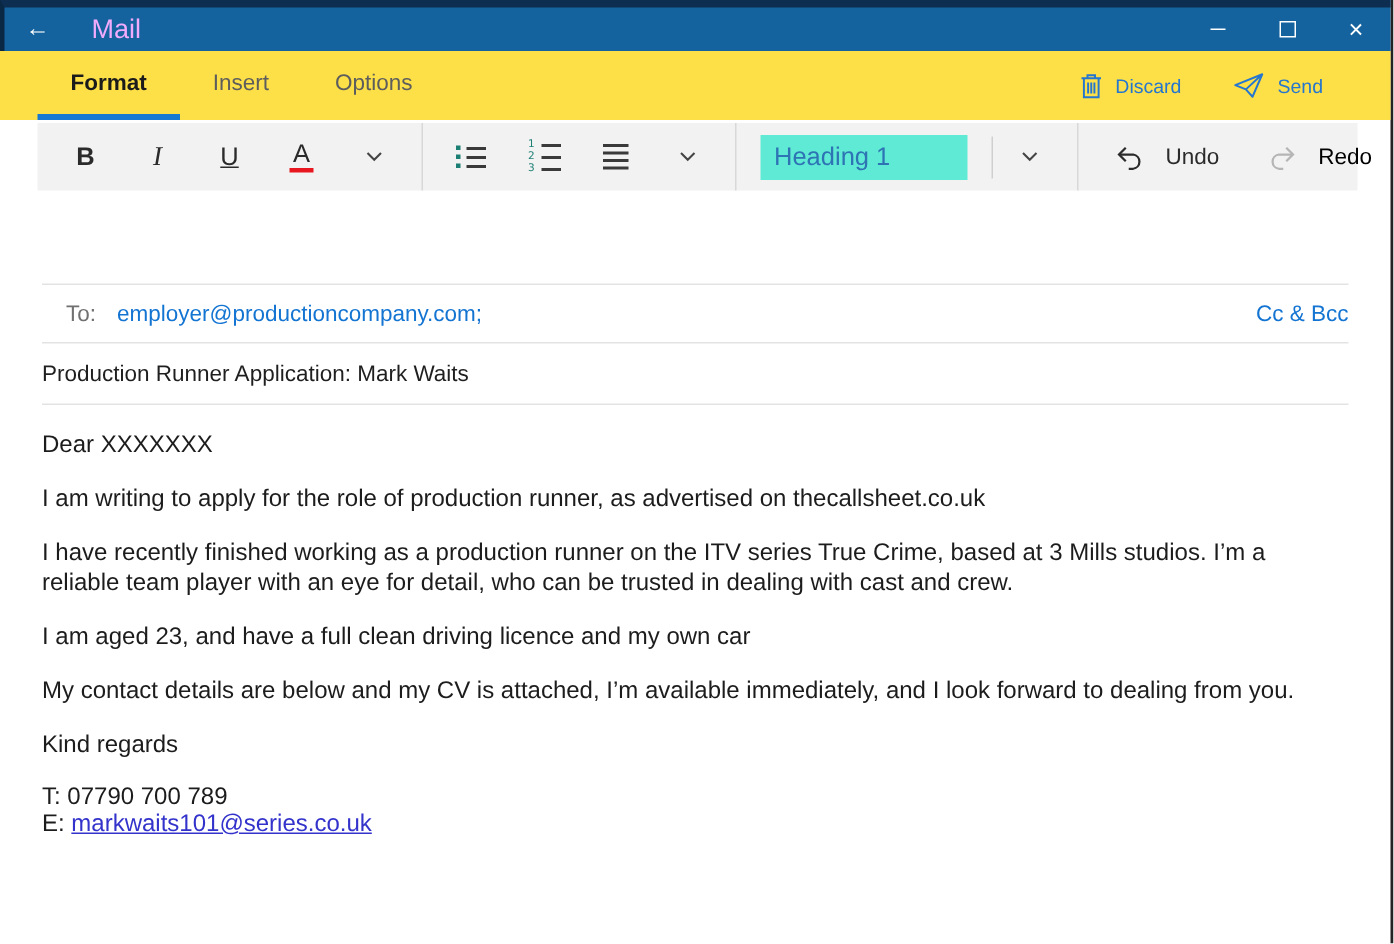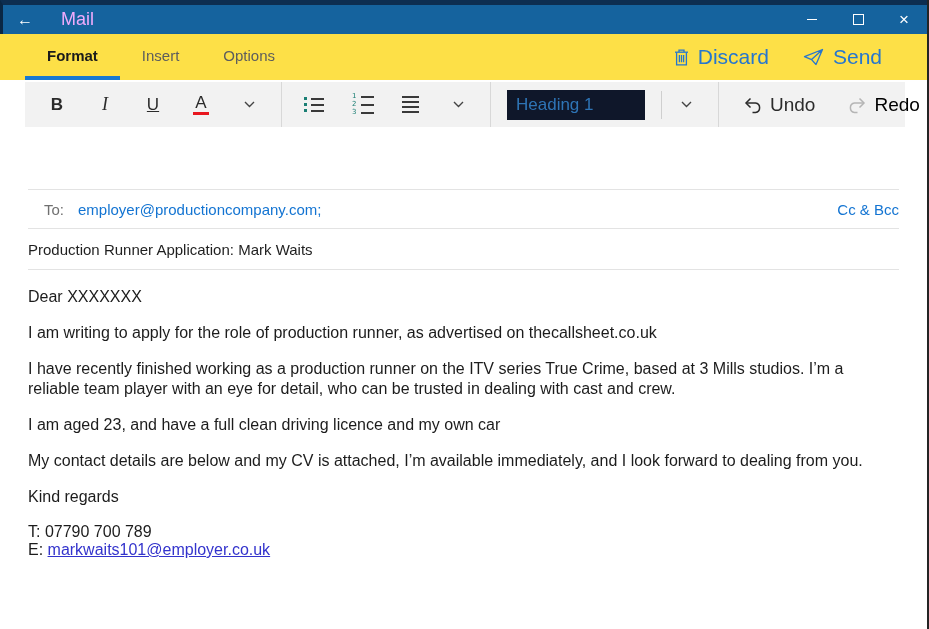--- a/index.html
+++ b/index.html
@@ -21,21 +21,21 @@
   .max-glyph { display:block; width:9px; height:9px; border:1px solid #fff; }
   .close-glyph { font-size:17px; line-height:1; }
 
   
   .tabbar { height:46px; display:flex; align-items:stretch; padding:0 45px 0 25px; background:#fde047; }
   .tabs { display:flex; }
   .tab { padding:0 22px; display:flex; align-items:center; font-size:15px; color:#5d5d5d;
          border-bottom:4px solid transparent; box-sizing:border-box; cursor:pointer; }
   .tab.active { font-weight:bold; color:#1b1b1b; border-bottom-color:#1779d2; }
   .tab-actions { margin-left:auto; display:flex; gap:34px; align-items:center; }
-  .action-btn { display:flex; align-items:center; gap:9px; color:#2576cf; font-size:21px;
+  .action-btn { display:flex; align-items:center; gap:9px; color:#2576cf; font-size:13px;
                 background:none; border:none; cursor:pointer; padding:0; }
   .action-btn svg { display:block; }
 
   
   .ribbon { margin:2px 22px 0 25px; height:45px; background:#f2f2f2; display:flex; align-items:stretch; }
   .rgroup { display:flex; align-items:center; padding:0 8px; border-right:1px solid #d8d8d8; }
   .rgroup:last-child { border-right:none; }
   .icon-btn { width:48px; height:45px; display:flex; align-items:center; justify-content:center;
               background:none; border:none; font-size:17px; color:#2b2b2b; cursor:pointer; padding:0; }
   .glyph-b { font-weight:bold; }
@@ -45,26 +45,26 @@
   .chev { display:block; }
   
   .mini-rows { display:flex; flex-direction:column; gap:3px; }
   .mini-row { display:flex; align-items:center; gap:4px; }
   .mini-bullet { width:3px; height:3px; background:#1b7f74; }
   .mini-num { width:6px; font-size:7px; line-height:5px; color:#1b7f74; text-align:right;
               font-family:"DejaVu Sans",sans-serif; }
   .mini-line { width:13px; height:2px; background:#3a3a3a; }
   .align-rows { display:flex; flex-direction:column; gap:3px; }
   .align-line { width:17px; height:2px; background:#3a3a3a; }
-  .style-box { width:138px; height:30px; background:#0f172a; color:#2e74b5; font-size:17px;
+  .style-box { width:138px; height:30px; background:#5eead4; color:#2e74b5; font-size:17px;
                display:flex; align-items:center; padding-left:9px; box-sizing:border-box;
                margin-left:8px; cursor:pointer; }
   .style-sep { width:1px; height:28px; background:#cfcfcf; margin:0 0 0 16px; }
-  .hist-btn { display:flex; align-items:center; gap:7px; background:none; border:none;
-              font-size:19px; color:#2b2b2b; cursor:pointer; padding:0 16px; height:100%;justify-content:flex-end; }
+  .hist-btn { display:flex; align-items:center; gap:14px; background:none; border:none;
+              font-size:15px; color:#2b2b2b; cursor:pointer; padding:0 16px; height:100%;justify-content:flex-end; }
   .hist-btn.disabled { color:#000000; }
 
   
   .sep-line { height:1px; background:#e3e3e3; margin:0 28px; }
   .gap-top { height:62px; }
   .to-row { height:38px; display:flex; align-items:center; padding:0 28px; font-size:15px;margin-left:16px; }
   .to-label { color:#707070; margin-right:14px; }
   .to-value { color:#1374d2; }
   .ccbcc { margin-left:auto; color:#1374d2; cursor:pointer; }
   .subject-row { display:flex; align-items:center; font-size:15px; color:#1f1f1f;
@@ -243,18 +243,18 @@
   <div class="body-area">
     <p>Dear XXXXXXX</p>
     <p>I am writing to apply for the role of production runner, as advertised on thecallsheet.co.uk</p>
     <p>I have recently finished working as a production runner on the ITV series True Crime, based at 3 Mills studios. I’m a reliable team player with an eye for detail, who can be trusted in dealing with cast and crew.</p>
     <p>I am aged 23, and have a full clean driving licence and my own car</p>
     <p>My contact details are below and my CV is attached, I’m available immediately, and I look forward to dealing from you.</p>
     <p>Kind regards</p>
     <div class="sig">
       <div>T: 07790 700 789</div>
       <div>
-        <span>E: </span><a>markwaits101@employer.co.uk</a>
+        <span>E: </span><a>markwaits101@series.co.uk</a>
       </div>
     </div>
   </div>
 
 </div>
 
 </body></html>

